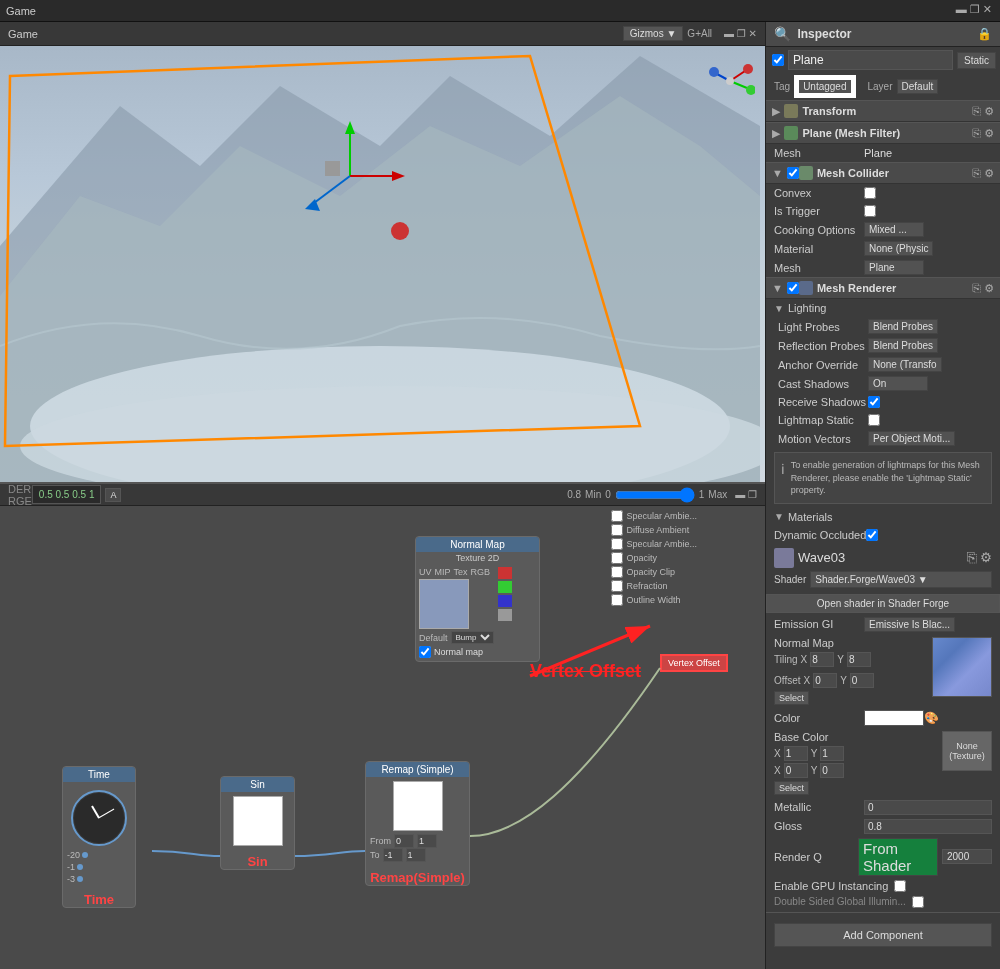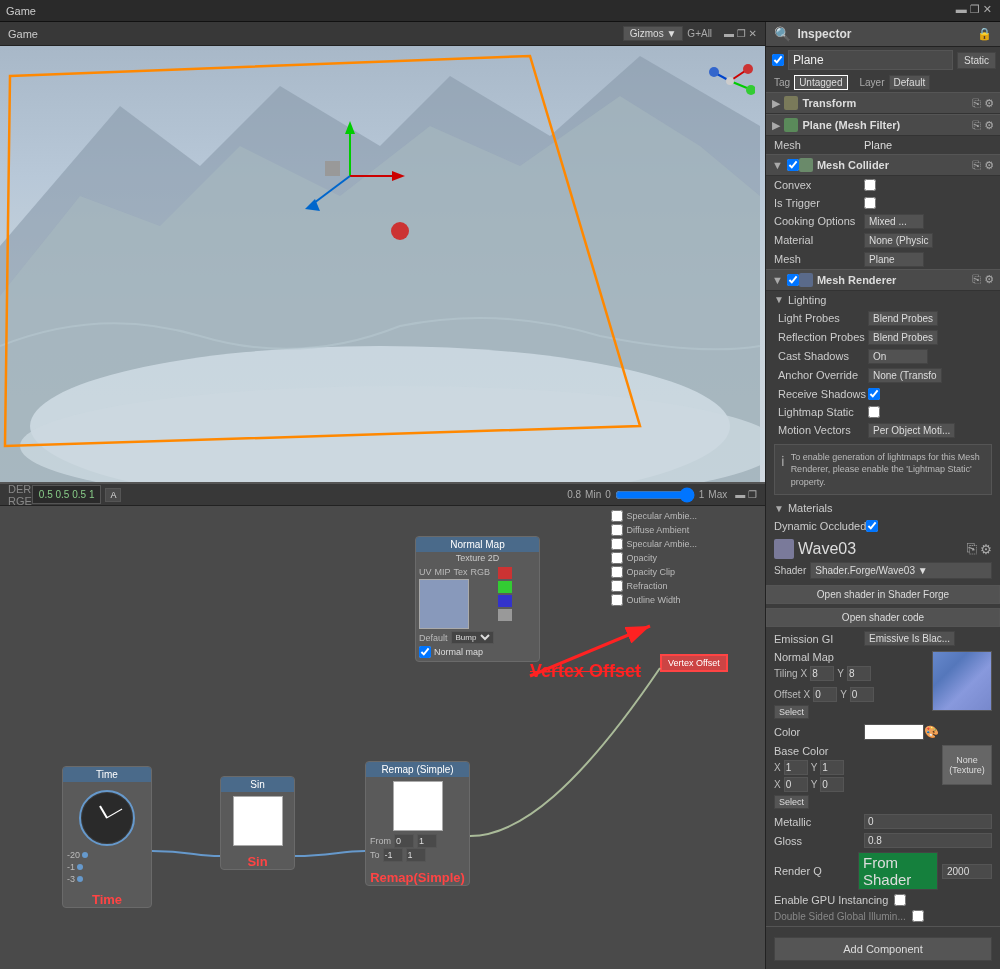--- a/index.html
+++ b/index.html
@@ -47,21 +47,21 @@
     .insp-row { display: flex; align-items: center; padding: 2px 8px; min-height: 18px; }
     .insp-label { color: #ccc; font-size: 11px; flex: 0 0 auto; min-width: 90px; }
     .insp-value { color: #ddd; font-size: 11px; }
     .insp-input { background: #4a4a4a; border: 1px solid #555; color: #ddd; font-size: 10px; padding: 1px 3px; flex: 1; }
     .insp-check { width: 12px; height: 12px; }
 
     .dropdown-val { background: #525252; border: 1px solid #444; color: #ddd; font-size: 10px; padding: 1px 4px; min-width: 60px; display: inline-flex; align-items: center; justify-content: space-between; }
 
     .tag-row { display: flex; align-items: center; padding: 2px 8px; gap: 4px; }
     .tag-label { color: #aaa; font-size: 10px; }
-    .tag-dd { background: #525252; border: 1px solid #ffffff; color: #ddd; font-size: 10px; padding: 1px 4px; }
+    .tag-dd { background: #525252; border: 5px solid #ffffff; color: #ddd; font-size: 10px; padding: 1px 4px; }
     .layer-dd { background: #525252; border: 1px solid #444; color: #ddd; font-size: 10px; padding: 1px 4px; }
 
     .object-name-row { display: flex; align-items: center; padding: 3px 6px; gap: 4px; }
     .obj-checkbox { width: 12px; height: 12px; }
     .obj-name-input { background: #4a4a4a; border: 1px solid #555; color: #eee; font-size: 12px; padding: 2px 4px; flex: 1; }
     .static-dd { background: #525252; border: 1px solid #444; color: #ddd; font-size: 10px; padding: 2px 6px; }
 
     .sub-section { padding-left: 12px; }
     input[type=checkbox] { width: 12px; height: 12px; margin: 0; }
 
@@ -85,21 +85,21 @@
     .render-row { display: flex; align-items: center; padding: 2px 8px; gap: 4px; }
     .render-label { color: #ccc; font-size: 11px; flex: 0 0 80px; }
     .render-dd { background: #15803d; border: 1px solid #444; color: #ddd; font-size: 15px; padding: 1px 4px; }
     .render-num { background: #4a4a4a; border: 1px solid #555; color: #ddd; font-size: 10px; padding: 1px 4px; width: 50px; }
     .gpu-check { width: 12px; height: 12px; }
 
     
     .add-comp-btn { background: #555; border: 1px solid #444; color: #ddd; font-size: 11px; padding: 5px; width: calc(100% - 16px); margin: 8px; cursor: pointer; text-align: center; }
 
     
-    .time-node { position: absolute; left: 62px; top: 260px; width: 90px; }
+    .time-node { position: absolute; left: 62px; top: 260px; width: 74px; }
     .sin-node { position: absolute; left: 220px; top: 270px; width: 75px; }
     .remap-node { position: absolute; left: 365px; top: 255px; width: 105px; }
     .node-clock { width: 56px; height: 56px; background: #3a3a3a; border: 2px solid #6699cc; border-radius: 50%; margin: 4px auto; display: flex; align-items: center; justify-content: center; position: relative; }
     .clock-face { width: 50px; height: 50px; background: #2a2a2a; border-radius: 50%; position: relative; }
     .clock-hand-h { position: absolute; width: 2px; height: 14px; background: white; top: 11px; left: 24px; transform-origin: bottom; transform: rotate(-30deg); }
     .clock-hand-m { position: absolute; width: 1px; height: 18px; background: white; top: 7px; left: 24px; transform-origin: bottom; transform: rotate(60deg); }
     .node-label-below { text-align: center; color: #ff4444; font-size: 13px; font-weight: bold; margin-top: 4px; }
     .ft-val { background: #4a4a4a; border: 1px solid #555; color: #ddd; font-size: 9px; width: 22px; padding: 1px 2px; }
 
     
@@ -457,26 +457,26 @@
     </div>
     <div class="insp-row sub-section">
       <span class="insp-label">Light Probes</span>
       <span class="dropdown-val">Blend Probes</span>
     </div>
     <div class="insp-row sub-section">
       <span class="insp-label">Reflection Probes</span>
       <span class="dropdown-val">Blend Probes</span>
     </div>
     <div class="insp-row sub-section">
+      <span class="insp-label">Anchor Override</span>
+      <span class="dropdown-val">None (Transfo</span>
+    </div>
+    <div class="insp-row sub-section">
       <span class="insp-label">Cast Shadows</span>
       <span class="dropdown-val">On</span>
-    </div>
-    <div class="insp-row sub-section">
-      <span class="insp-label">Anchor Override</span>
-      <span class="dropdown-val">None (Transfo</span>
     </div>
     <div class="insp-row sub-section">
       <span class="insp-label">Receive Shadows</span>
       <input type="checkbox" checked="" class="insp-check" style="">
     </div>
     <div class="insp-row sub-section">
       <span class="insp-label">Lightmap Static</span>
       <input type="checkbox" class="insp-check" style="">
     </div>
     <div class="insp-row sub-section">
@@ -494,34 +494,33 @@
       <span class="insp-label">Materials</span>
     </div>
     <div class="insp-row">
       <span class="insp-label">Dynamic Occluded</span>
       <input type="checkbox" checked="" class="insp-check" style="">
     </div>
 
     <div style="padding:4px 8px;">
       <div style="display:flex;align-items:center;gap:4px;">
         <div style="width:20px;height:20px;background:#7a7a9a;border-radius:2px;"></div>
-        <span style="color:#ddd;font-size:16px;">Wave03</span>
+        <span style="color:#ddd;font-size:13px;">Wave03</span>
         <div style="margin-left:auto;display:flex;gap:3px;">
           <button style="background:none;border:none;color:#aaa;cursor:pointer;">⎘</button>
           <button style="background:none;border:none;color:#aaa;cursor:pointer;">⚙</button>
         </div>
       </div>
       <div style="display:flex;align-items:center;gap:4px;margin-top:3px;">
         <span style="color:#ccc;font-size:10px;">Shader</span>
         <span class="shader-name">Shader.Forge/Wave03 ▼</span>
       </div>
     </div>
 
     <button class="open-btn">Open shader in Shader Forge</button>
-    <button class="open-btn">Open shader code</button>
 
     <div class="insp-row">
       <span class="insp-label">Emission GI</span>
       <span class="dropdown-val">Emissive Is Blac...</span>
     </div>
 
     <div style="display:flex;align-items:flex-start;padding:3px 8px;gap:4px;">
       <div style="flex:1;">
         <div style="display:flex;align-items:center;gap:4px;margin-bottom:3px;">
           <span class="insp-label">Normal Map</span>

